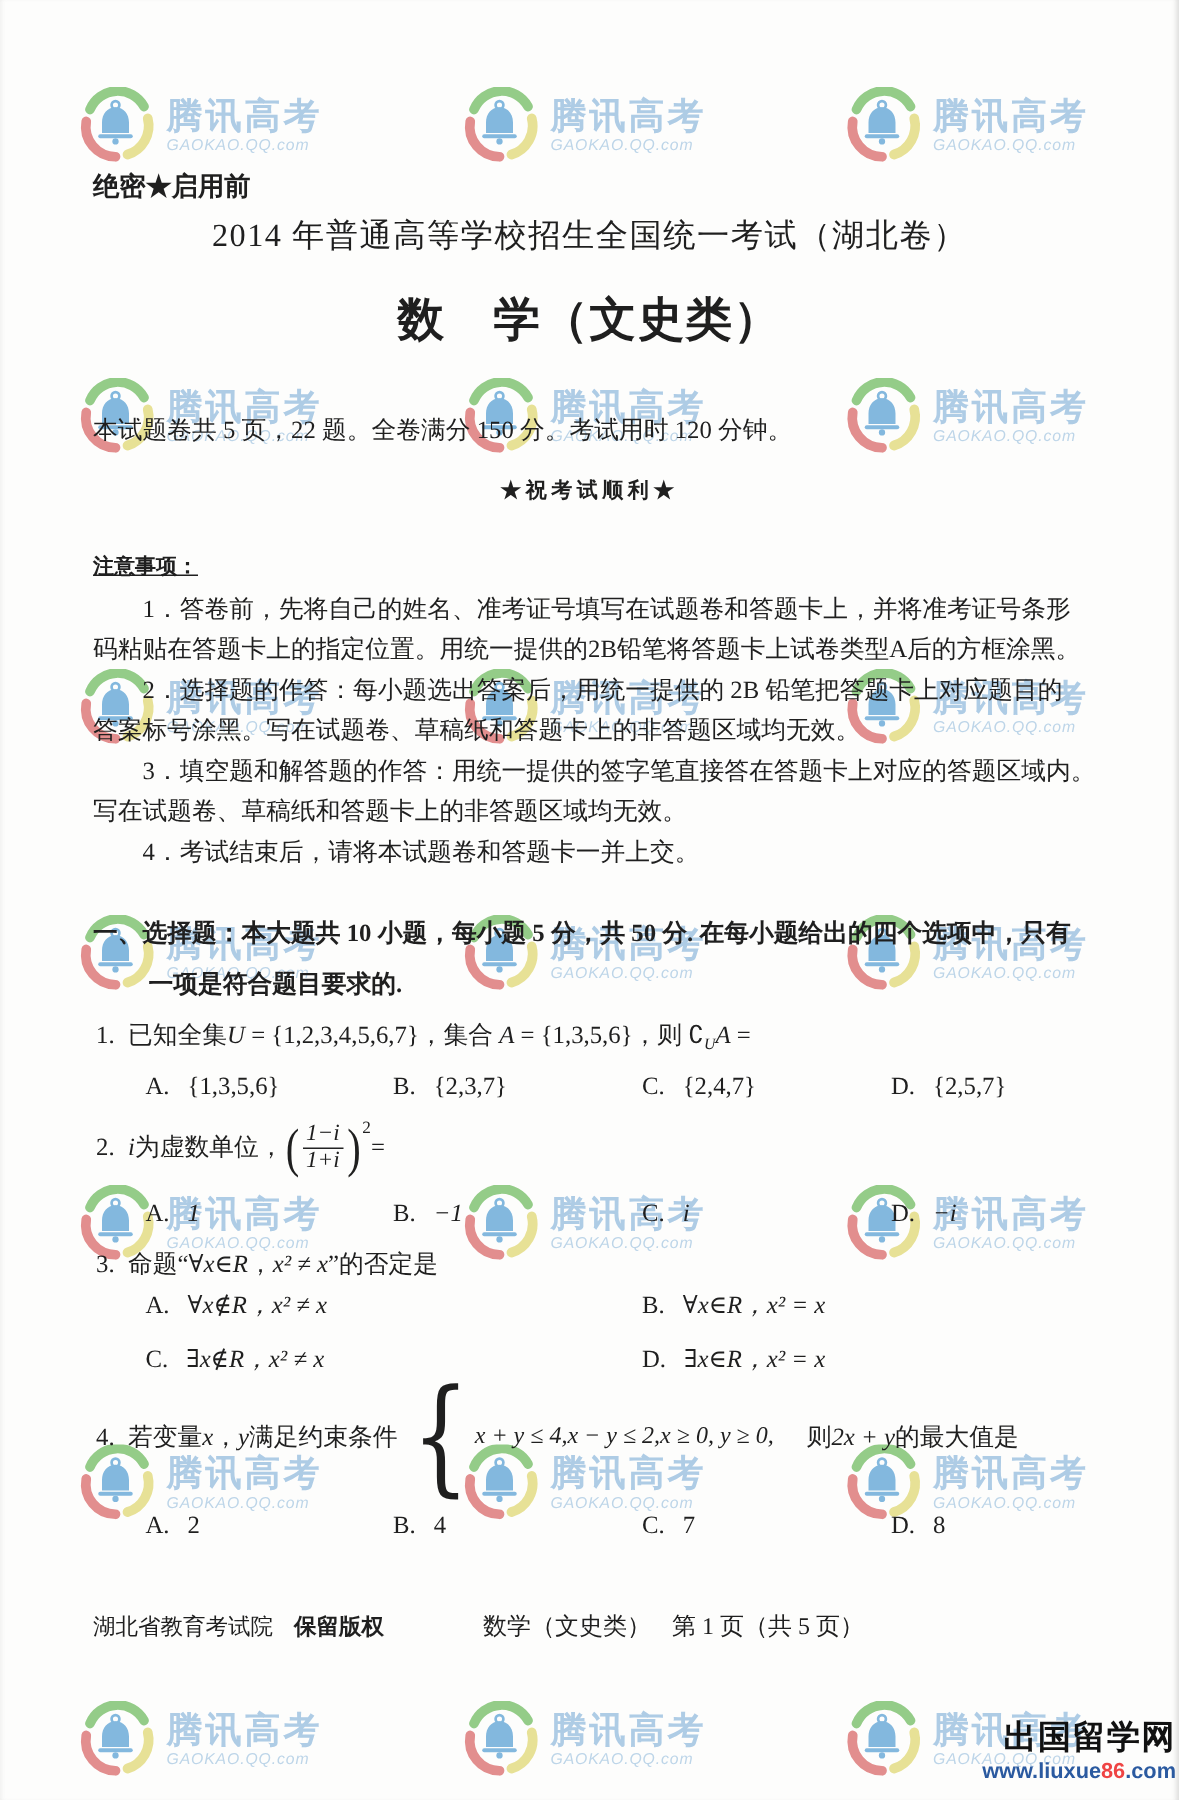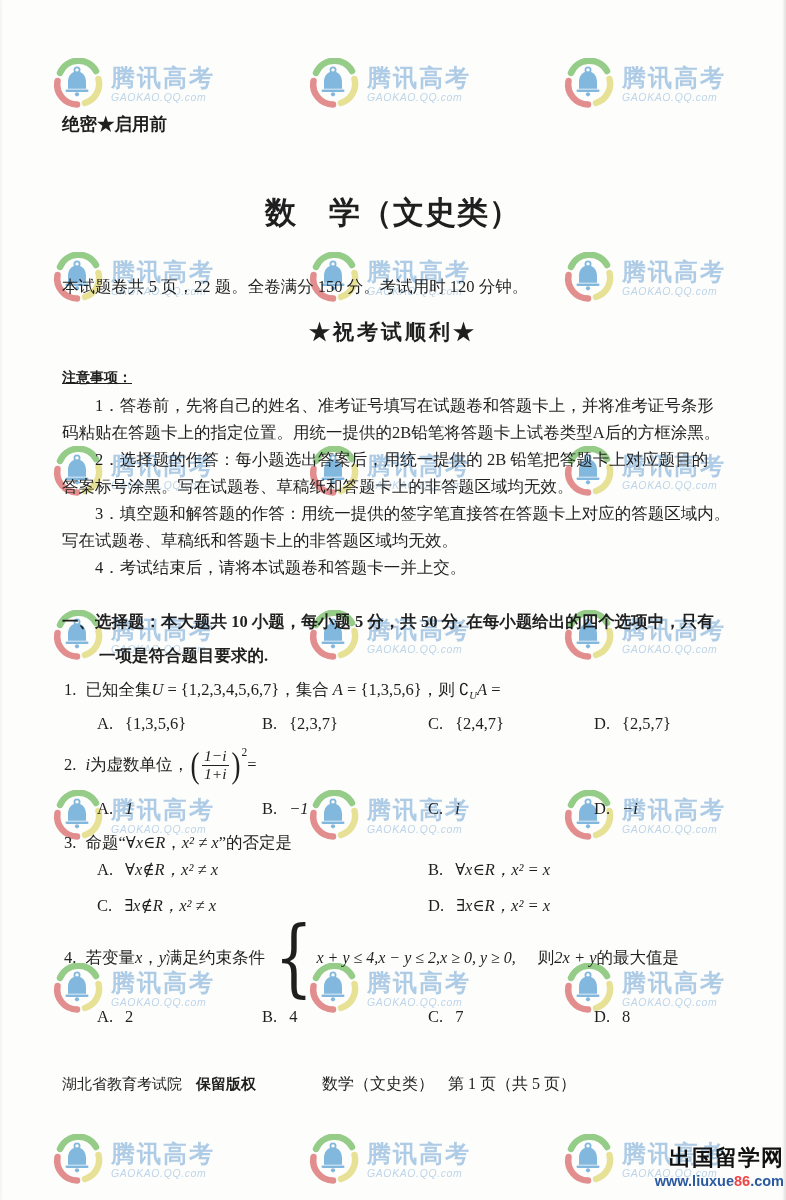--- a/index.html
+++ b/index.html
@@ -18,21 +18,21 @@
           font-size:10.5px;color:#b8d2e7;letter-spacing:.6px;margin-top:1px;}
 
   
   .abs{position:absolute;z-index:2;white-space:nowrap;}
   .center{left:0;width:786px;text-align:center;}
   .b{font-weight:700;}
   .secrecy{left:62px;top:112px;font-size:17.5px;font-weight:700;}
   .exam-title{top:142px;font-size:21.5px;letter-spacing:1px;}
   .subject-title{top:192px;font-size:31px;font-weight:700;letter-spacing:1px;}
   .paper-info{left:62px;top:276px;font-size:16.5px;}
-  .wish{top:318px;font-size:21px;font-weight:700;letter-spacing:3px;}
+  .wish{top:318px;font-size:14px;font-weight:700;letter-spacing:3px;}
   .notice-title{left:62px;top:369px;font-size:14px;font-weight:700;text-decoration:underline;}
   .notice{left:62px;width:690px;font-size:16.5px;line-height:27px;z-index:2;position:absolute;}
   .nline{white-space:nowrap;}
   .ind{text-indent:33px;}
   .sec1{left:62px;top:611px;font-size:16.5px;font-weight:700;}
   .sec2{left:99px;top:645px;font-size:16.5px;font-weight:700;}
 
   .qline{font-size:16.5px;}
   .qno{margin-right:9px;}
   .mi{font-family:"Liberation Serif","DejaVu Serif","DejaVu Sans",serif;font-style:italic;}
@@ -466,20 +466,21 @@
         </g>
       </svg>
       <div class="wm-text">
         <div class="wm-brand">腾讯高考</div>
         <div class="wm-url">GAOKAO.QQ.com</div>
       </div>
     </div>
     </div>
 
   <div class="abs secrecy">绝密★启用前</div>
+  <div class="abs center exam-title">2014 年普通高等学校招生全国统一考试（湖北卷）</div>
   <div class="abs center subject-title">数　学（文史类）</div>
   <div class="abs paper-info">本试题卷共 5 页，22 题。全卷满分 150 分。考试用时 120 分钟。</div>
   <div class="abs center wish">★祝考试顺利★</div>
 
   <div class="abs notice-title">注意事项：</div>
   <div class="notice" style="top:392px;">
     <div class="nline ind">1．答卷前，先将自己的姓名、准考证号填写在试题卷和答题卡上，并将准考证号条形</div>
     <div class="nline">码粘贴在答题卡上的指定位置。用统一提供的2B铅笔将答题卡上试卷类型A后的方框涂黑。</div>
     <div class="nline ind">2．选择题的作答：每小题选出答案后，用统一提供的 2B 铅笔把答题卡上对应题目的</div>
     <div class="nline">答案标号涂黑。写在试题卷、草稿纸和答题卡上的非答题区域均无效。</div>

